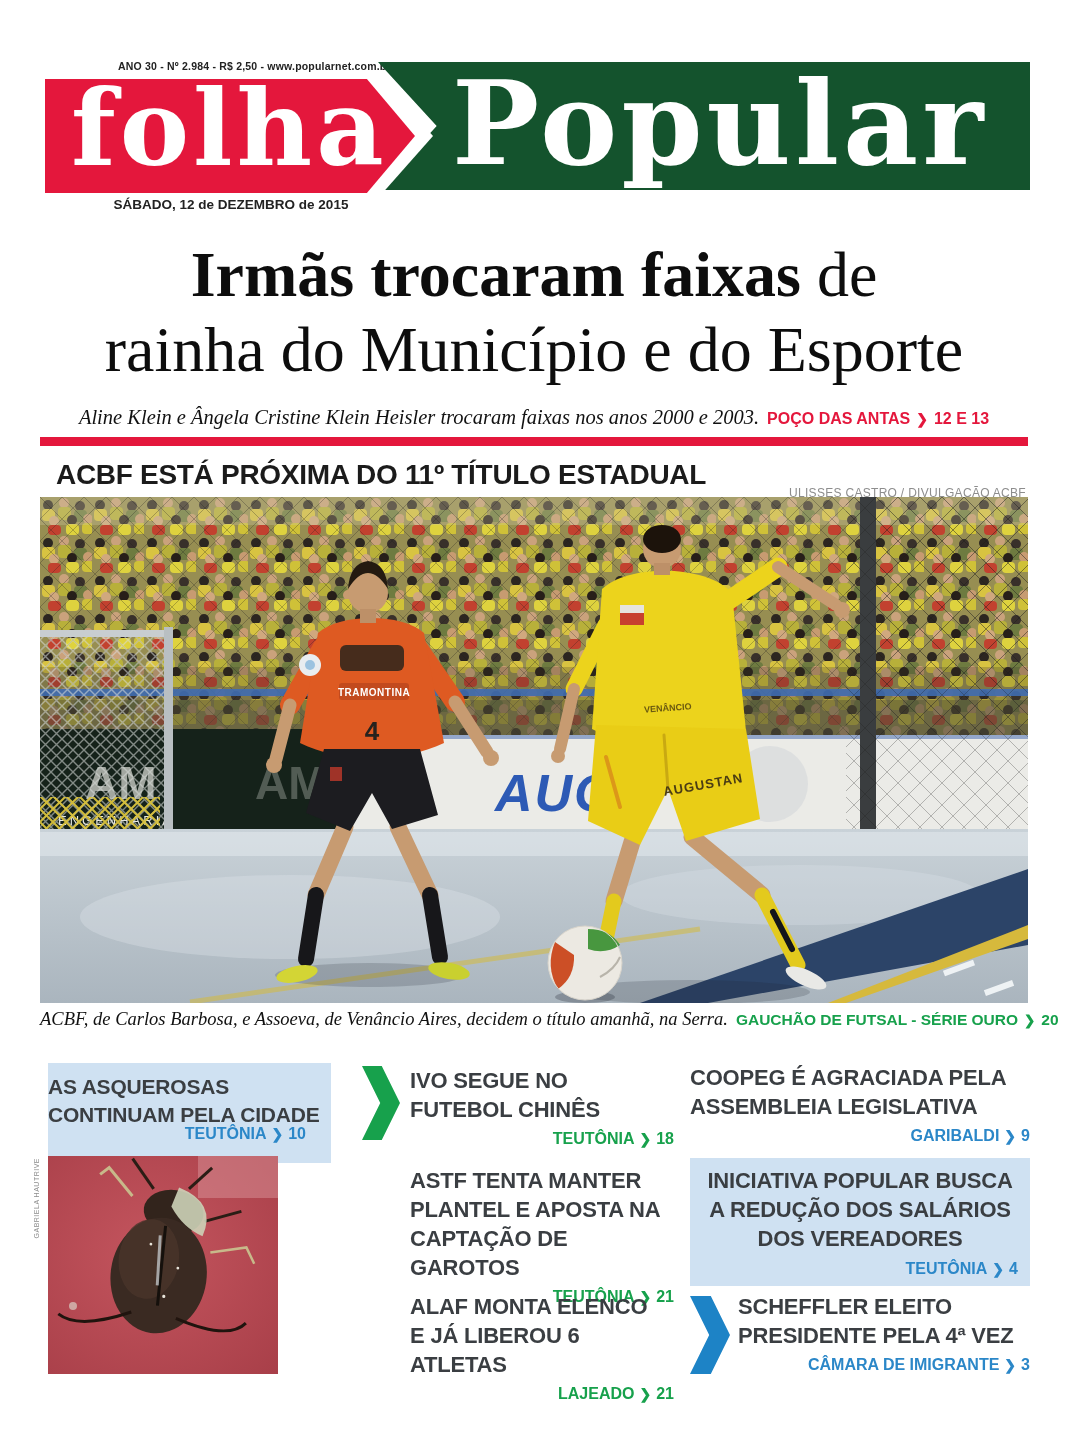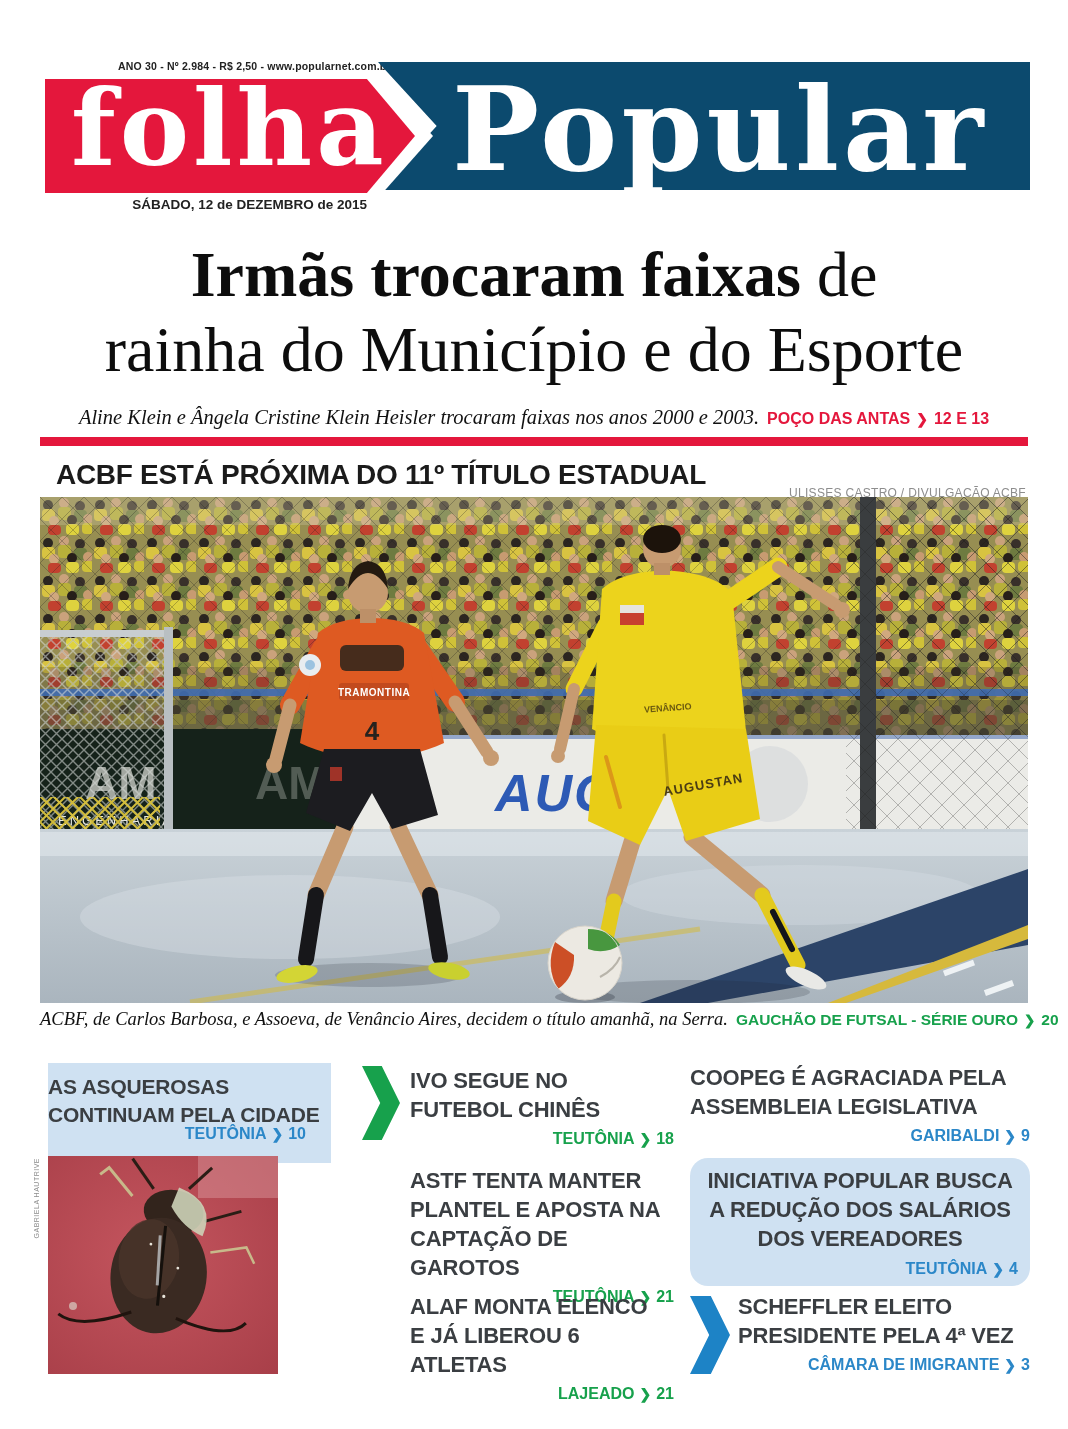--- a/index.html
+++ b/index.html
@@ -1,31 +1,31 @@
 <!DOCTYPE html>
 <html><head>
 <meta charset="utf-8">
 <style>
   html,body{margin:0;padding:0;background:#ffffff;}
   .page{position:relative;width:1068px;height:1429px;background:#fff;overflow:hidden;
         font-family:"Liberation Sans",sans-serif;}
 
   
   .info-line{position:absolute;left:118px;top:60px;font-size:10.5px;font-weight:bold;color:#222;letter-spacing:.2px;}
-  .brand-blue{position:absolute;left:378px;top:62px;width:652px;height:128px;background:#0c4a6e;
-      clip-path:polygon(0 0,100% 0,100% 100%,0 100%,9% 50%);display:flex;align-items:flex-end;}
+  .brand-blue{position:absolute;left:378px;top:62px;width:652px;height:128px;background:#14532d;
+      clip-path:polygon(0 0,100% 0,100% 100%,0 100%,9% 50%);display:flex;align-items:center;}
   .brand-blue .word{font-family:"DejaVu Serif",serif;font-weight:bold;color:#fff;font-size:116px;
       line-height:1;margin-left:74px;letter-spacing:4px;transform:translateY(-3px);}
   .brand-rim{position:absolute;left:45px;top:79px;width:388px;height:114px;background:#fff;
       clip-path:polygon(0 0,87% 0,100% 50%,87% 100%,0 100%);}
   .brand-red{position:absolute;left:45px;top:79px;width:370px;height:114px;background:#e4173c;
       clip-path:polygon(0 0,87% 0,100% 50%,87% 100%,0 100%);display:flex;align-items:center;}
   .brand-red .word{font-family:"DejaVu Serif",serif;font-weight:bold;color:#fff;font-size:104px;
       line-height:1;margin-left:26px;letter-spacing:4px;transform:translateY(-7px);}
-  .date-line{position:absolute;left:95px;top:197px;width:272px;text-align:right;
+  .date-line{position:absolute;left:95px;top:197px;width:272px;text-align:center;
       font-size:13.5px;font-weight:bold;color:#222;}
 
   
   .hl{position:absolute;left:40px;width:988px;text-align:center;color:#0d0d0d;
       font-family:"Liberation Serif",serif;line-height:1;}
   .hl1{top:243px;font-size:64px;}
   .hl1 .b{font-weight:bold;}
   .hl2{top:318px;font-size:64px;font-weight:normal;}
   .deck{position:absolute;left:40px;top:406px;width:988px;text-align:center;white-space:nowrap;}
   .deck .it{font-family:"Liberation Serif",serif;font-style:italic;font-size:20.5px;color:#111;}
@@ -58,21 +58,21 @@
   .bug-photo{position:absolute;left:48px;top:1156px;width:230px;height:218px;}
 
   .chev-icon{position:absolute;clip-path:polygon(0 0,52% 0,100% 50%,52% 100%,0 100%,48% 50%);}
   .chev-green{left:362px;top:1066px;width:38px;height:74px;background:#17a14c;}
   .chev-blue{left:690px;top:1296px;width:40px;height:78px;background:#1d83c6;}
 
   .mid-item{position:absolute;left:410px;width:264px;}
   .mi-1{top:1066px;} .mi-2{top:1166px;} .mi-3{top:1292px;}
   .right-item{position:absolute;left:690px;width:340px;}
   .ri-1{top:1063px;}
-  .ri-box{top:1158px;height:128px;background:#cfe1f2;border-radius:18px;}
+  .ri-box{top:1158px;height:128px;background:#cfe1f2;}
   .ri-box .b-title{text-align:center;padding-top:8px;}
   .ri-box .b-ref{position:absolute;right:12px;bottom:8px;margin:0;}
   .ri-3{top:1292px;}
   .ri-3 .b-title{margin-left:48px;width:292px;}
 </style>
 </head>
 <body>
 
 <div class="page">
 

